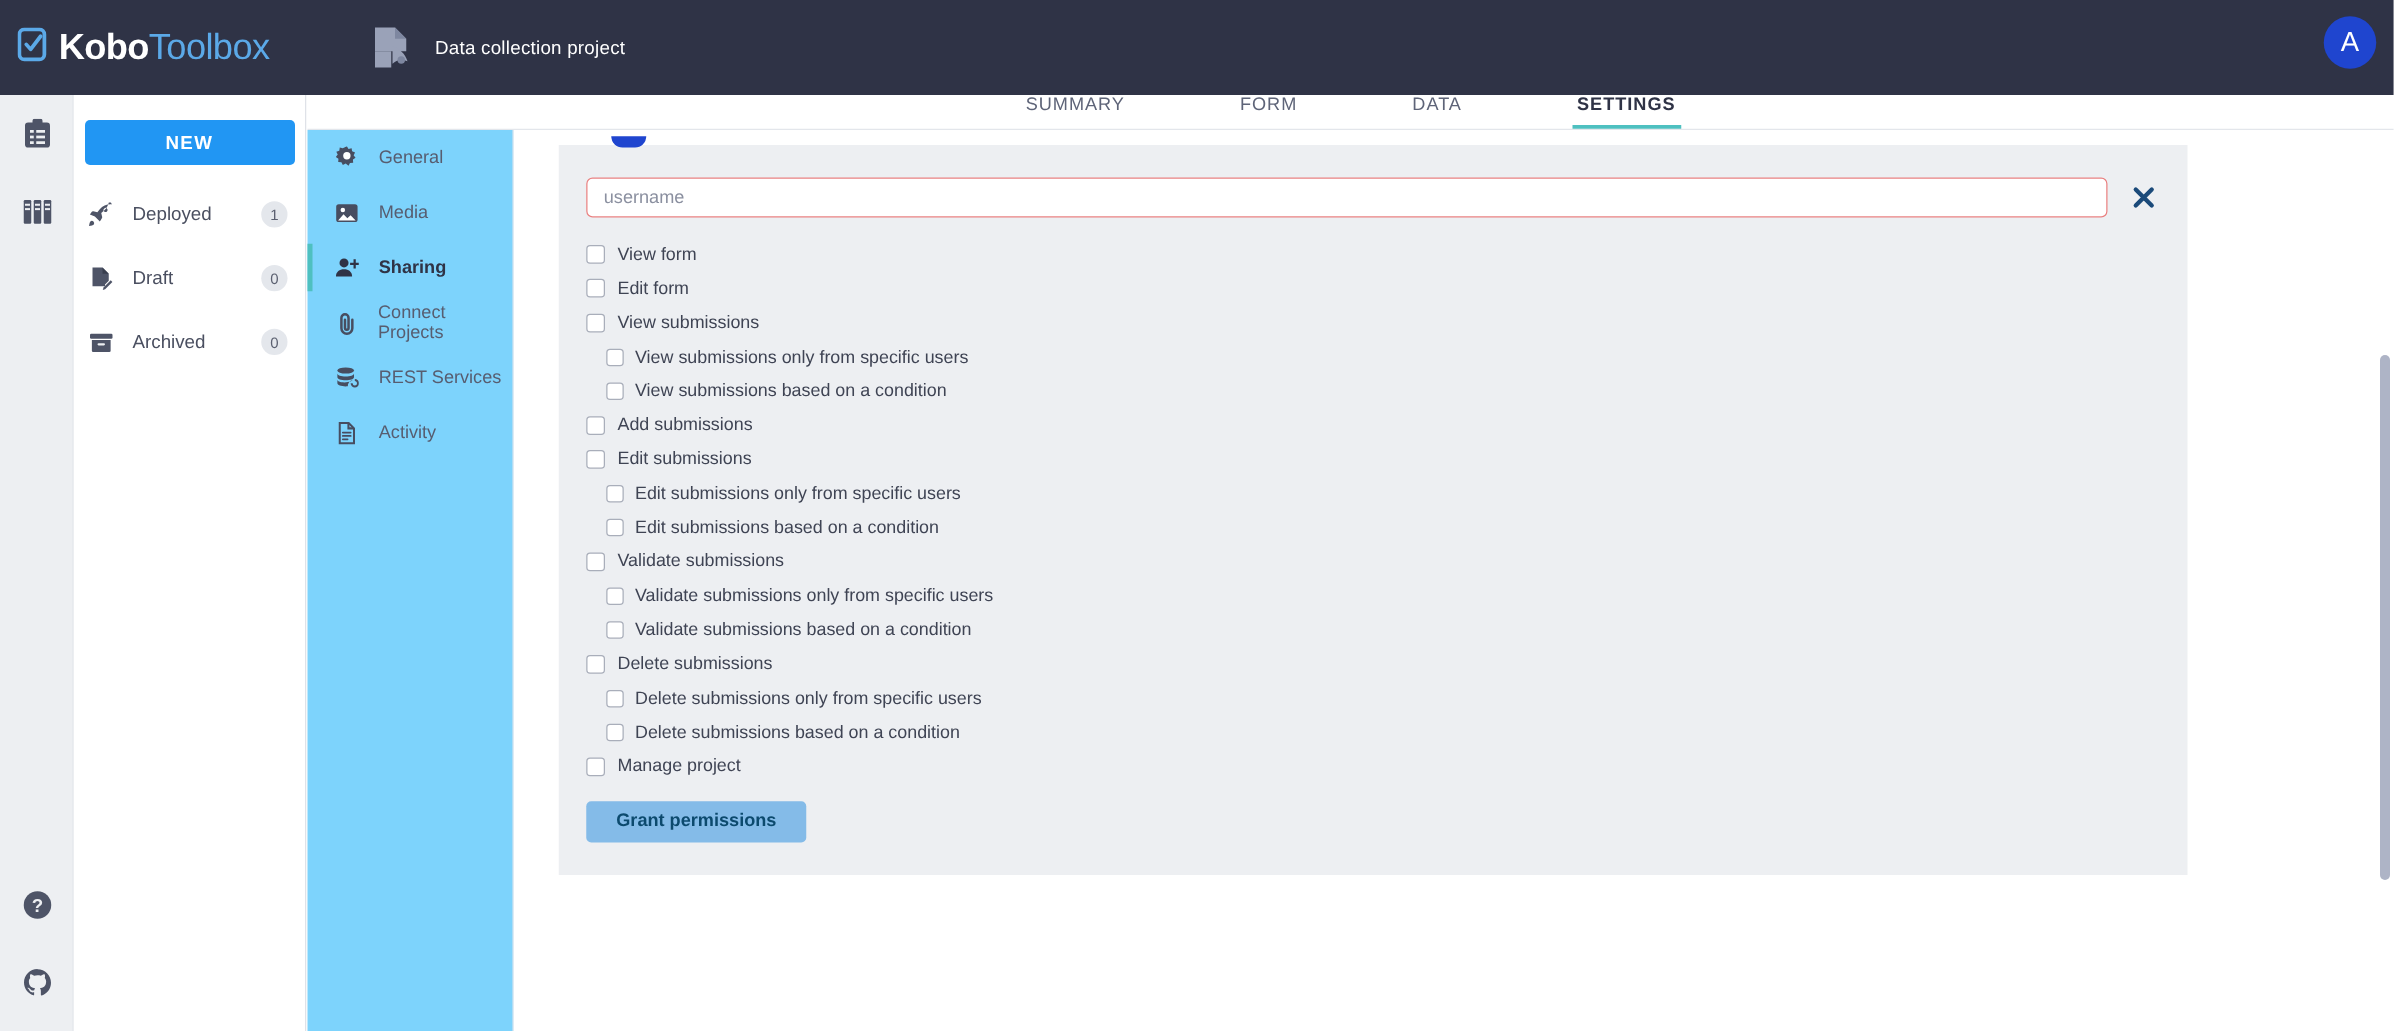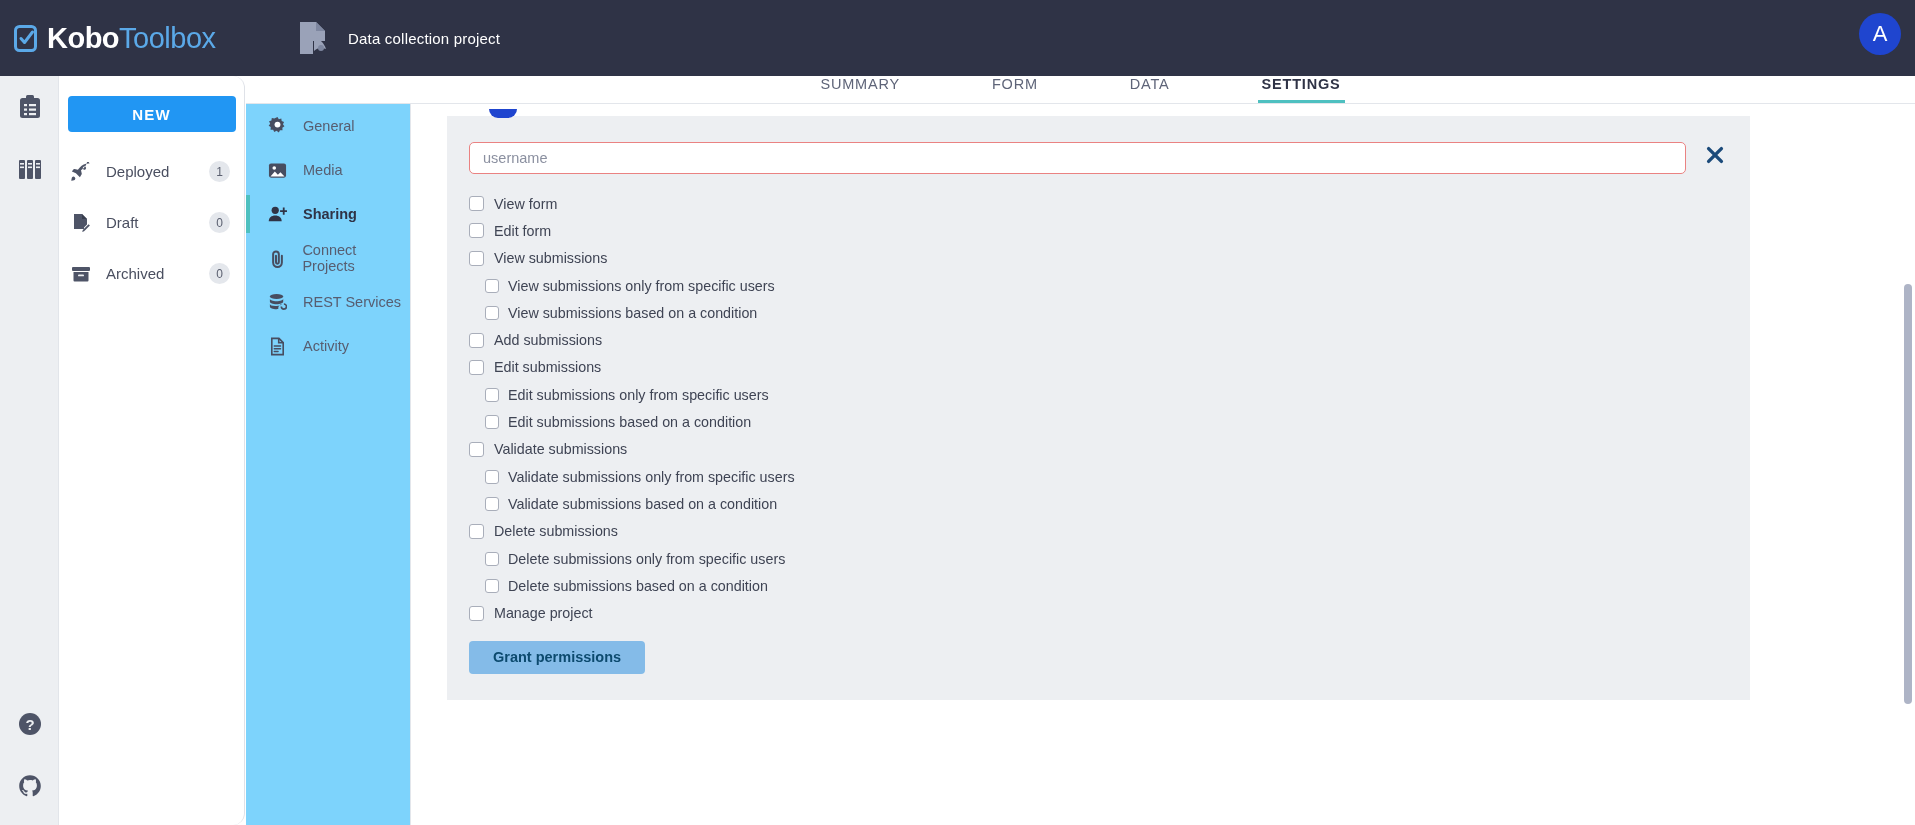--- a/index.html
+++ b/index.html
@@ -8,21 +8,21 @@
     font-family: "Liberation Sans", sans-serif;
     background: #fff; overflow: hidden;
   }
   body { position: relative; }
 
   
   .topbar {
     position: absolute; top: 0; left: 0; width: 1915px; height: 76px;
     background: #2f3346; display: flex; align-items: center;
   }
-  .logo-wrap { display: flex; align-items: flex-end; margin-left: 14px; width: 266px; }
+  .logo-wrap { display: flex; align-items: flex-start; margin-left: 14px; width: 266px; }
   .logo-mark { width: 26px; height: 30px; flex: 0 0 auto; }
   .logo-text { font-size: 29px; font-weight: bold; letter-spacing: -0.5px; margin-left: 7px; }
   .logo-kobo { color: #ffffff; }
   .logo-toolbox { color: #5ba9e8; font-weight: normal; }
 
   .proj-wrap { display: flex; align-items: center; margin-left: 12px; }
   .proj-icon { width: 42px; height: 42px; flex: 0 0 auto; }
   .proj-title { color: #fff; font-size: 15px; margin-left: 14px; letter-spacing: .2px; }
 
   .avatar {
@@ -40,21 +40,21 @@
   }
   .rail-icon {
     width: 59px; height: 62px; display: flex; align-items: center; justify-content: center;
     color: #4e5467;
   }
   .rail-bottom { position: absolute; bottom: 0; left: 0; width: 59px; }
 
   
   .sidebar {
     position: absolute; top: 76px; left: 59px; width: 186px; height: 749px;
-    background: #fff; border-right: 1px solid #dfe2e8; border-radius: 12px;
+    background: #fff; border-right: 1px solid #dfe2e8;
   }
   .new-btn {
     display: block; margin: 20px auto 0; width: 168px; height: 36px;
     background: #2196f3; color: #fff; border: none; border-radius: 4px;
     font-size: 15px; font-weight: bold; letter-spacing: 1.1px;
     font-family: "Liberation Sans", sans-serif; cursor: pointer;
   }
   .side-list { margin-top: 14px; }
   .side-item {
     display: flex; align-items: center; height: 51px; padding: 0 14px 0 12px;
@@ -110,21 +110,21 @@
   }
   .perm-card {
     position: absolute; left: 36px; top: 12px; width: 1303px;
     background: #edeff2; padding: 26px 22px 26px 22px;
   }
   .blue-stub {
     position: absolute; left: 42px; top: -7px; width: 28px; height: 9px;
     background: #1f45cf; border-radius: 0 0 14px 14px;
   }
 
-  .user-row { display: flex; align-items: flex-start; }
+  .user-row { display: flex; align-items: center; }
   .user-input {
     flex: 1; height: 32px; border: 1px solid #ea8282; border-radius: 5px;
     background: #fff; padding: 0 13px; font-size: 14.5px; color: #3b4050;
     font-family: "Liberation Sans", sans-serif; outline: none;
   }
   .user-input::placeholder { color: #8b90a0; }
   .close-x {
     margin-left: 16px; width: 26px; height: 26px; color: #1b4a7a;
     display: flex; align-items: center; justify-content: center; cursor: pointer;
   }

